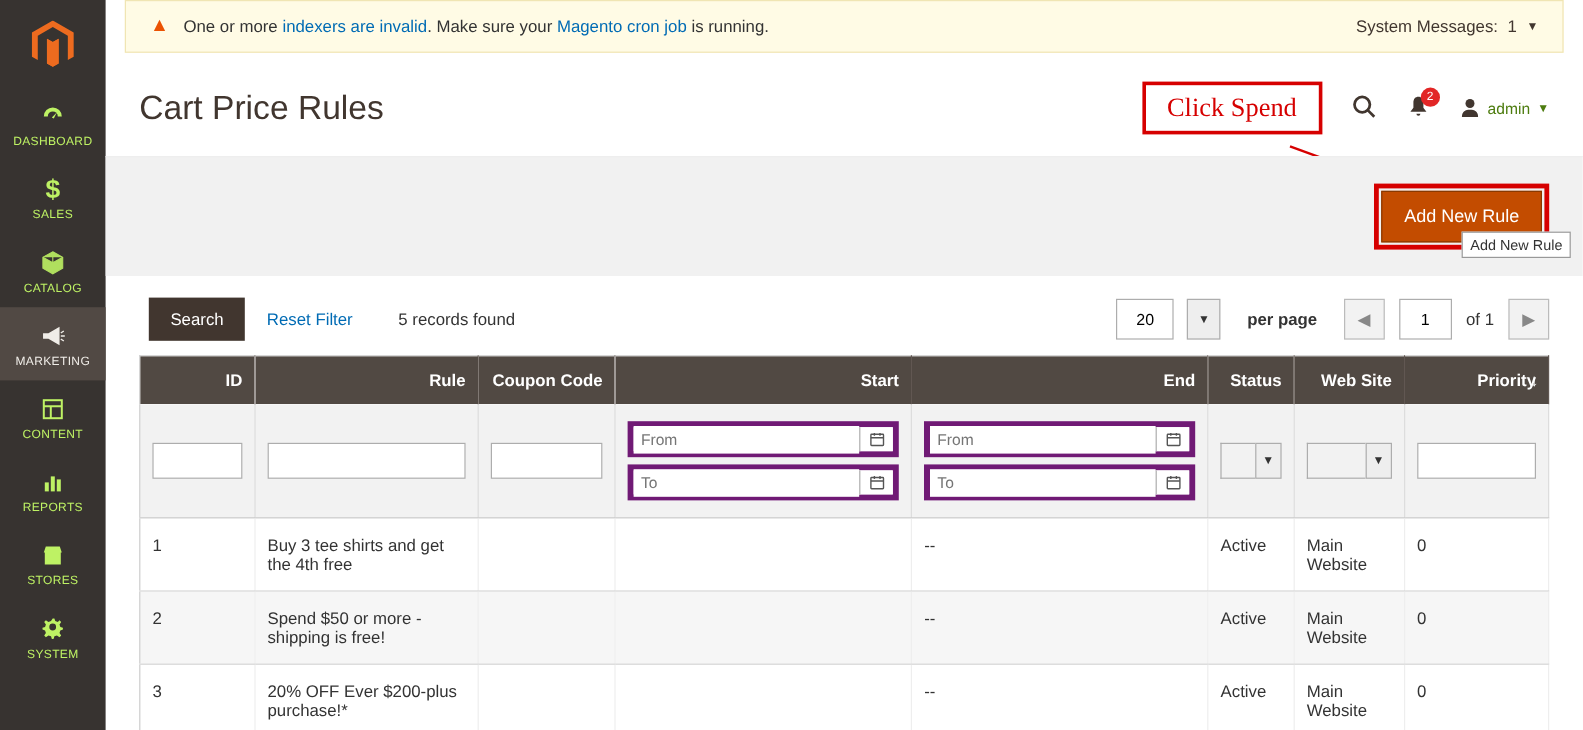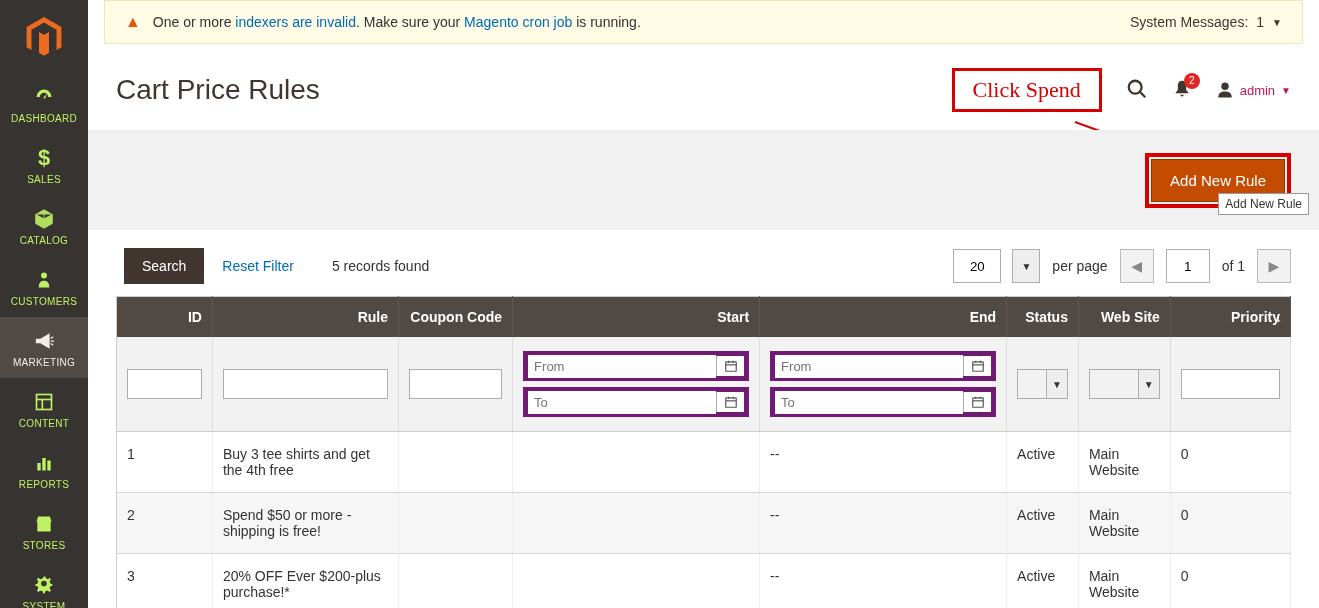--- a/index.html
+++ b/index.html
@@ -26,21 +26,21 @@
 .sysmsg-right .caret { font-size: 10px; }
 
 
 .page-header { display: flex; align-items: center; padding: 24px 28px 18px 28px; }
 .page-title { font-size: 28px; font-weight: 400; color: #41362f; }
 .header-tools { margin-left: auto; display: flex; align-items: center; gap: 24px; }
 .annotation-box { border: 3px solid #d60000; padding: 6px 18px; font-family: "Times New Roman", serif; font-size: 22px; color: #d60000; background: #fff; position: relative; }
 .annotation-line { position: absolute; width: 60px; height: 2px; background: #d60000; top: 50px; right: -36px; transform: rotate(20deg); transform-origin: left center; }
 .icon-btn { color: #41362f; cursor: pointer; position: relative; }
 .bell-badge { position: absolute; top: -6px; right: -8px; background: #e22626; color: #fff; border-radius: 50%; min-width: 16px; height: 16px; font-size: 10px; display: flex; align-items: center; justify-content: center; padding: 0 3px; }
-.user-box { display: flex; align-items: center; gap: 6px; cursor: pointer; font-size: 13px; color: #be185d; }
+.user-box { display: flex; align-items: center; gap: 6px; cursor: pointer; font-size: 13px; color: #4d7c0f; }
 .user-box .caret { font-size: 10px; }
 
 
 .action-bar { background: #f1f1f1; padding: 22px 28px; display: flex; justify-content: flex-end; border-top: 1px solid #eee; position: relative; }
 .outline-red { border: 4px solid #d60000; padding: 2px; display: inline-block; }
 .btn-primary { background: #c34c00; color: #fff; border: 1px solid #8a3900; padding: 12px 18px; font-size: 15px; cursor: pointer; }
 .tooltip { position: absolute; right: 10px; top: 62px; background: #fff; border: 1px solid #999; padding: 3px 6px; font-size: 12px; color: #333; z-index: 5; }
 
 
 .grid-controls { display: flex; align-items: center; padding: 18px 28px 12px 36px; gap: 18px; border-radius: 26px; }
@@ -106,29 +106,20 @@
           <span class="nav-label">SALES</span>
         </div>
         <div class="nav-item">
           <span class="icon">
             <svg width="22" height="22" viewBox="0 0 24 24" fill="currentColor">
               <path d="M12 2 L21 7 L21 17 L12 22 L3 17 L3 7 Z M12 2 L12 12 M3 7 L12 12 L21 7" stroke="currentColor" stroke-width="1" fill="currentColor" opacity="0.9"></path>
             </svg>
           </span>
           <span class="nav-label">CATALOG</span>
         </div>
-        <div class="nav-item">
-          <span class="icon">
-            <svg width="18" height="22" viewBox="0 0 24 24" fill="currentColor">
-              <circle cx="12" cy="6" r="4"></circle>
-              <path d="M5 22 C5 15 8 13 12 13 C16 13 19 15 19 22 Z"></path>
-            </svg>
-          </span>
-          <span class="nav-label">CUSTOMERS</span>
-        </div>
         <div class="nav-item active">
           <span class="icon">
             <svg width="24" height="20" viewBox="0 0 24 24" fill="currentColor">
               <path d="M3 10 L3 14 L8 14 L18 20 L18 4 L8 10 Z M20 9 L23 7 M20 12 L24 12 M20 15 L23 17" stroke="currentColor" stroke-width="1.5"></path>
             </svg>
           </span>
           <span class="nav-label">MARKETING</span>
         </div>
         <div class="nav-item">
           <span class="icon">
@@ -220,21 +211,21 @@
       <div class="tooltip">Add New Rule</div>
     </div>
 
     <div class="grid-controls">
       <button class="btn-dark">Search</button>
       <span class="link">Reset Filter</span>
       <span class="records-found">5 records found</span>
       <div class="paging">
         <input class="perpage-input" value="20" style="">
         <span class="select-caret">▼</span>
-        <span style="margin:0 0;">per page</span>
+        <span style="margin:0 10px;font-weight:bold;">per page</span>
         <span class="pager-btn">◀</span>
         <input class="page-input" value="1" style="">
         <span>of 1</span>
         <span class="pager-btn">▶</span>
       </div>
     </div>
 
     <div class="grid-wrap">
       <table class="grid">
         <thead class="col-headers">

